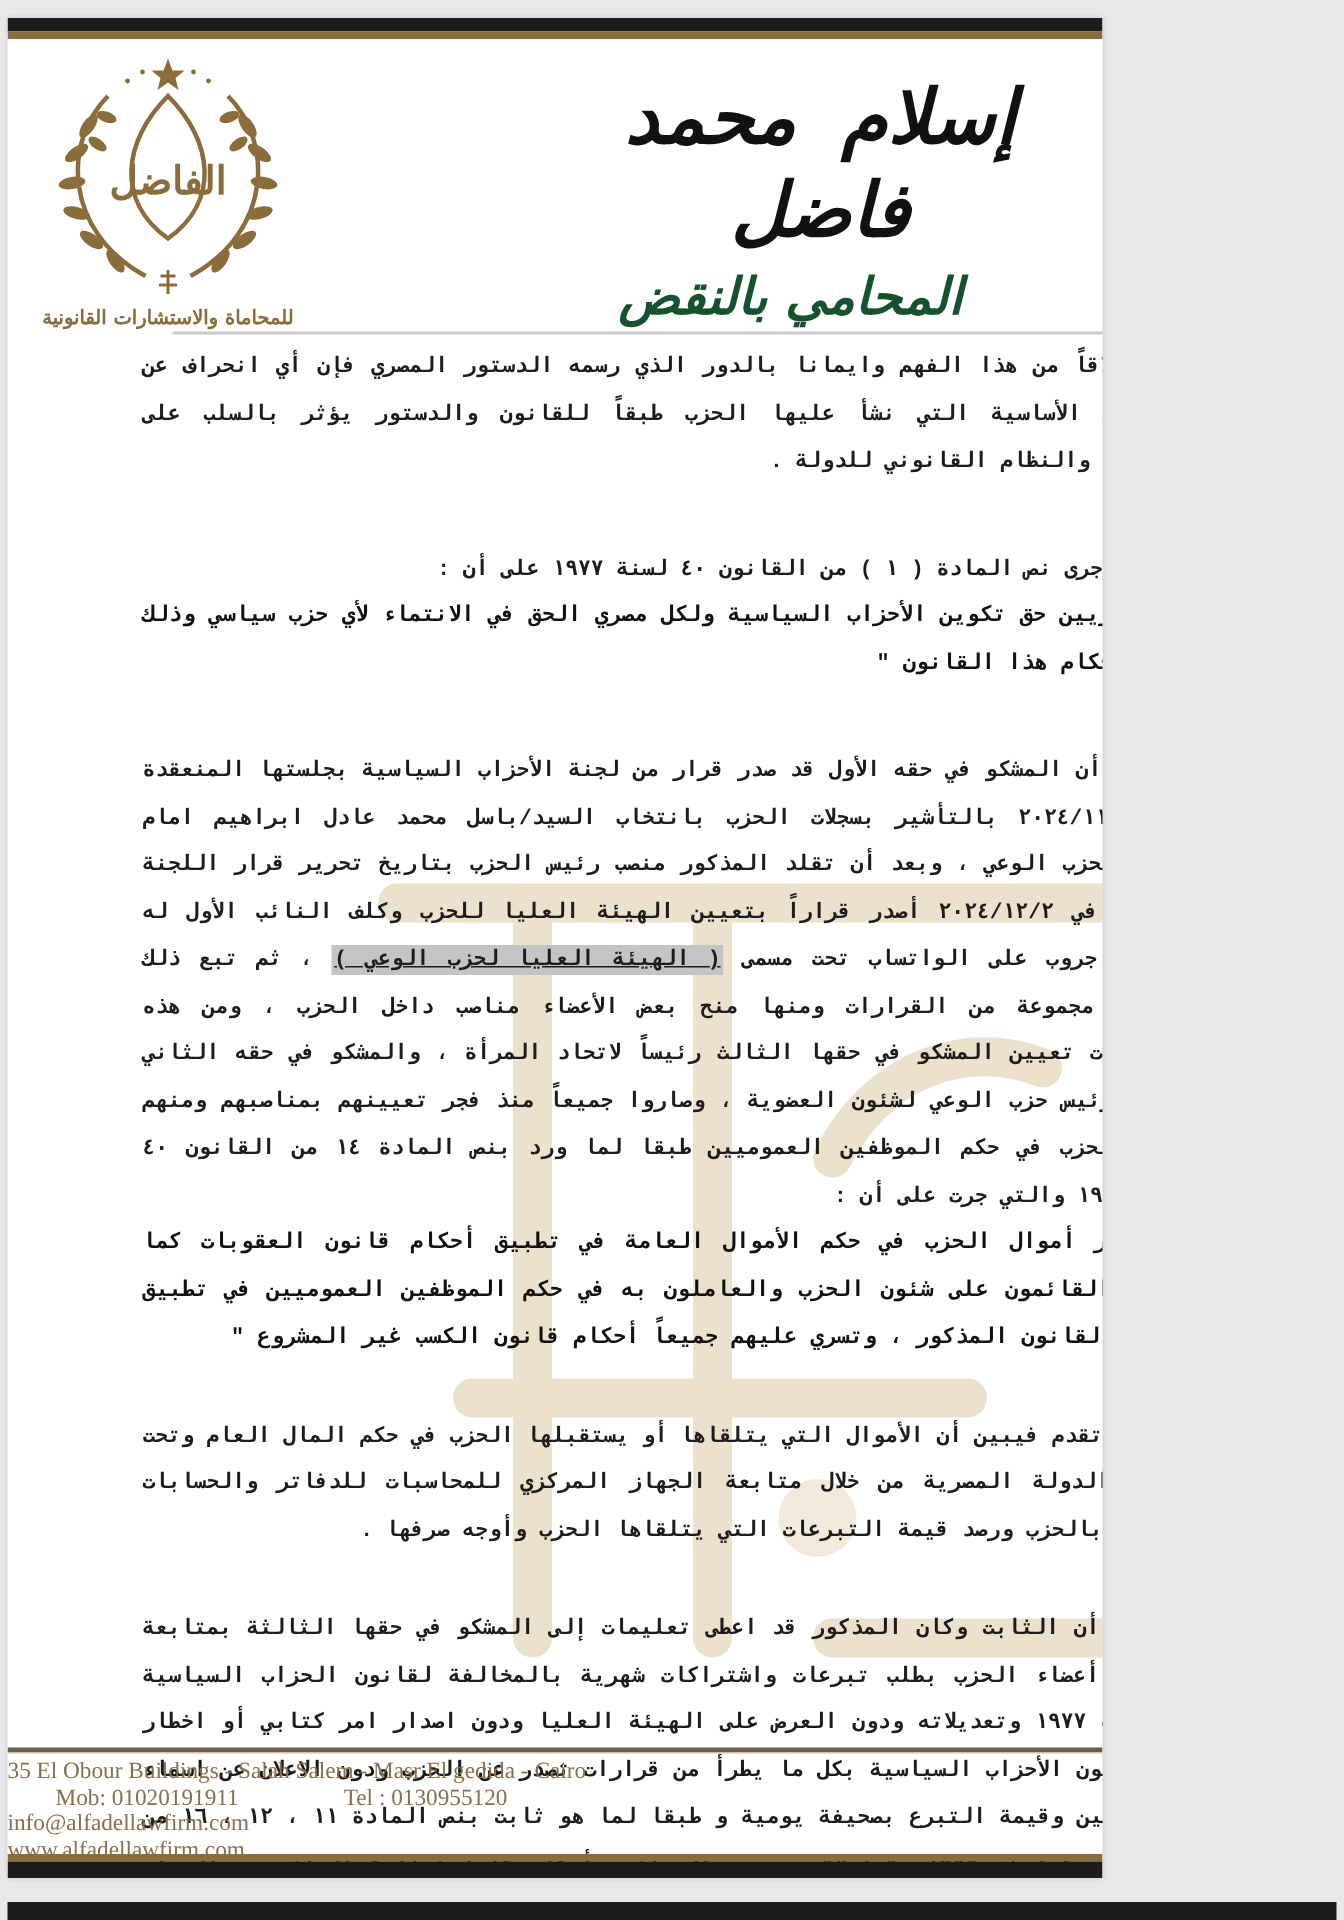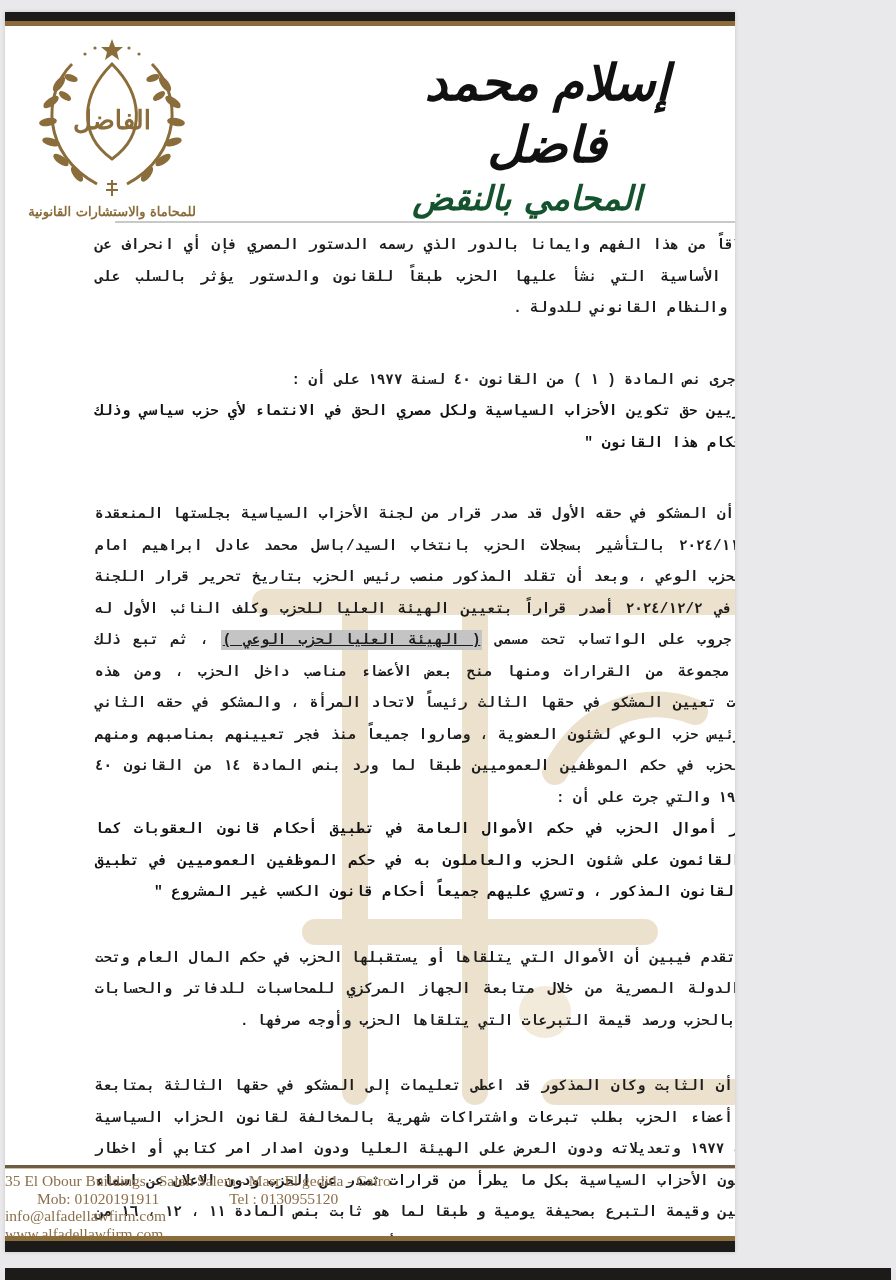--- a/index.html
+++ b/index.html
@@ -21,21 +21,21 @@
   
   .watermark { position: absolute; left: 220px; top: 260px; width: 660px; height: 860px; pointer-events: none; }
 
   
   .logo { position: absolute; left: 22px; top: 22px; width: 170px; height: 190px; }
   .logo svg { width: 100%; height: 100%; }
 
   
   .name-block { position: absolute; right: 18px; top: 40px; width: 340px; text-align: center; direction: rtl; }
   .name-main {
-    font-family: Liberation Sans, sans-serif; font-size: 50px; font-weight: bold; color: #111;
+    font-family: Liberation Mono, monospace; font-size: 50px; font-weight: bold; color: #111;
     line-height: 62px; letter-spacing: -1px; font-style: italic;
   }
   .name-sub {
     font-family: "DejaVu Serif", serif; font-size: 34px; font-weight: bold; color: #14532d;
     line-height: 44px; font-style: italic; margin-right: 40px;
   }
 
   .header-rule { position: absolute; left: 110px; top: 209px; width: 660px; height: 2px; background: #c9c9c9; }
 
   

